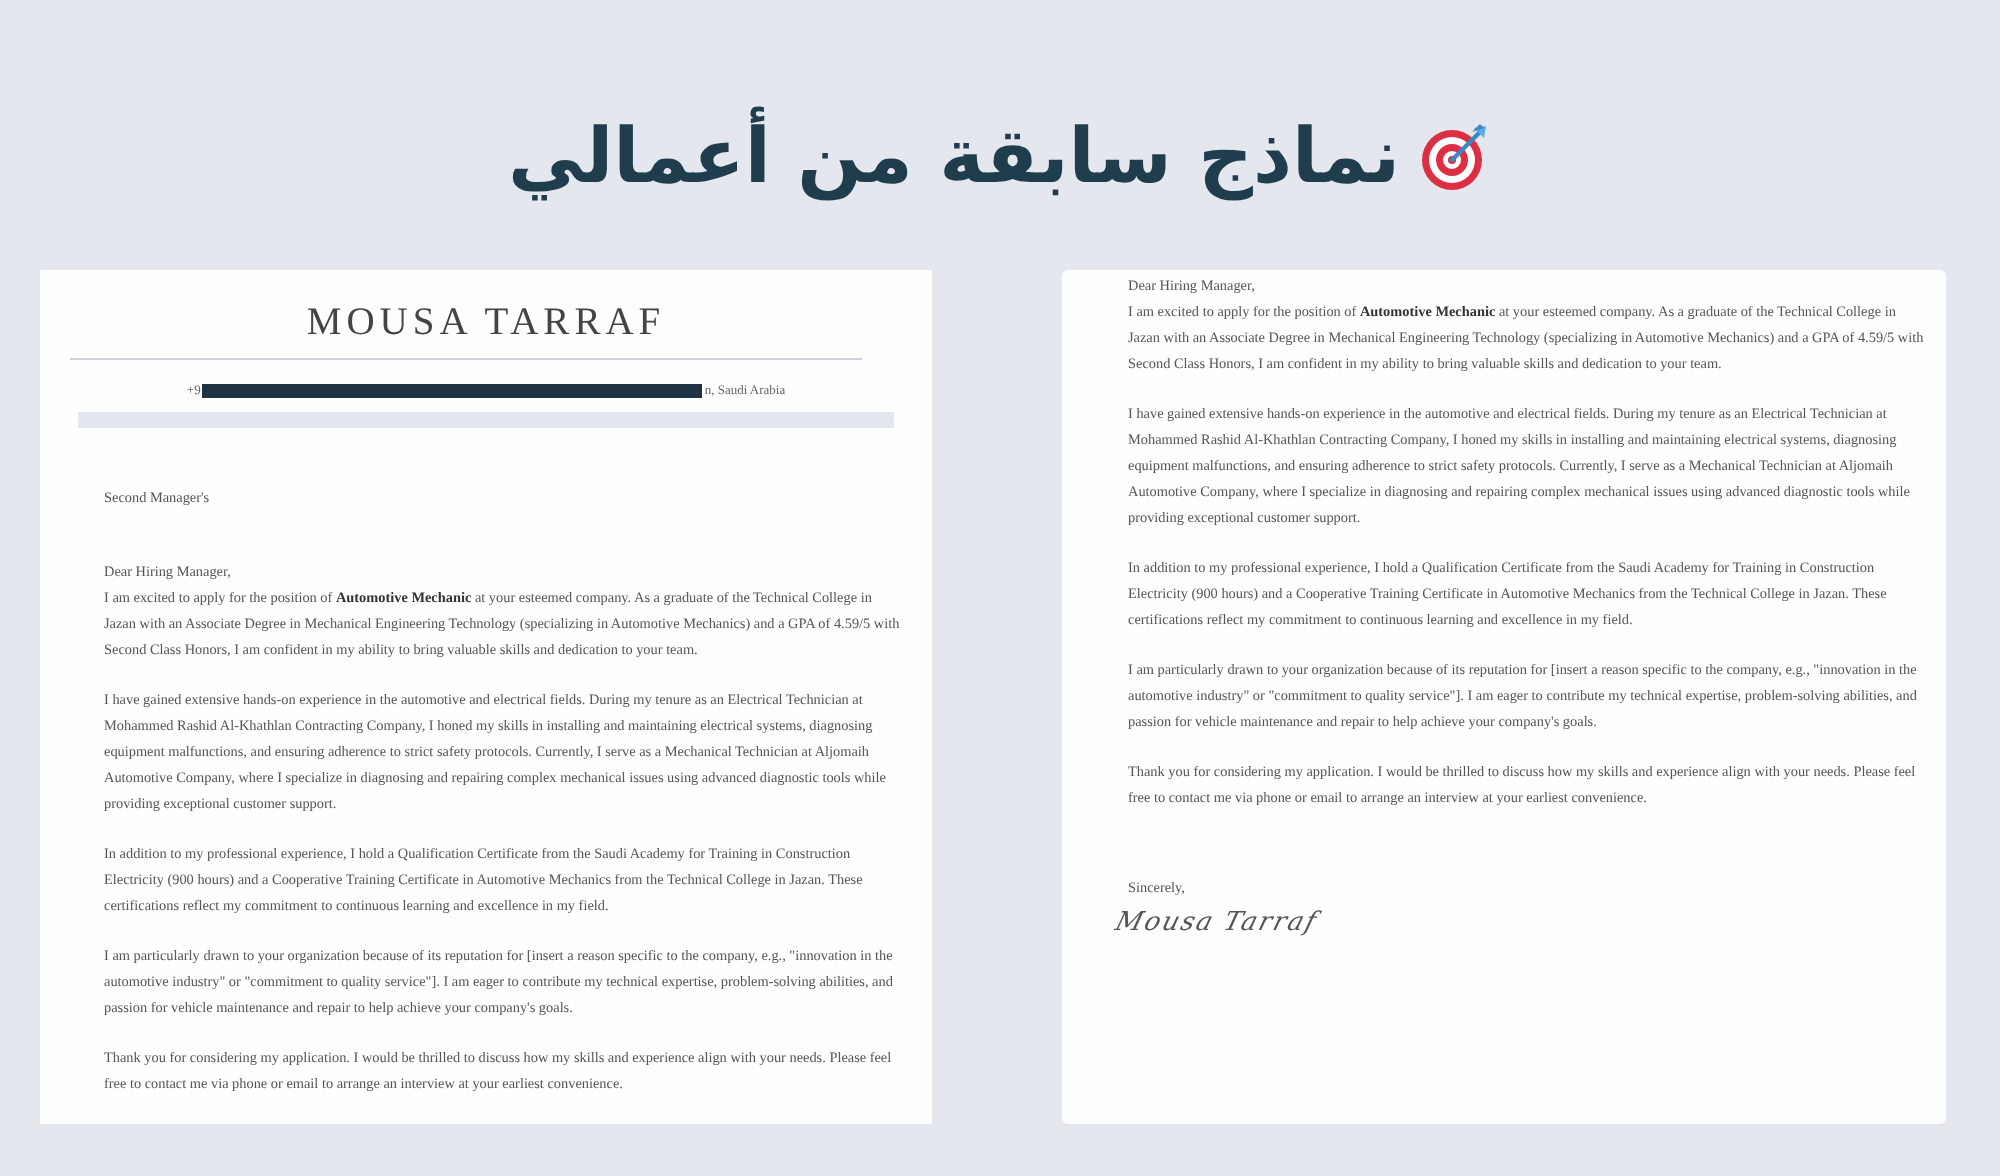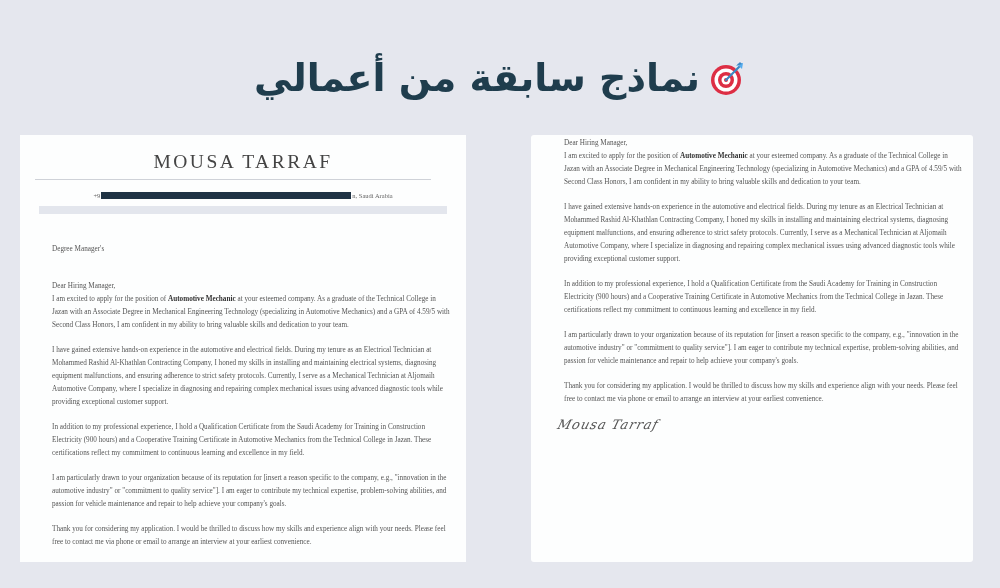--- a/index.html
+++ b/index.html
@@ -88,37 +88,38 @@
   <div class="card card-left">
     <div class="cv-name">MOUSA TARRAF</div>
     <div class="cv-rule"></div>
     <div class="cv-contact">
       <span>+9</span>
       <span class="redaction"></span>
       <span>n, Saudi Arabia</span>
     </div>
     <div class="cv-band"></div>
 
-    <div class="recipient">Degree Manager's</div>
+    <div class="recipient">Second Manager's</div>
 
     <div class="letter" style="top:145px;">
       <p class="greeting">Dear Hiring Manager,</p>
       <p><span>I am excited to apply for the position of </span><b>Automotive Mechanic</b><span> at your esteemed company. As a graduate of the Technical College in Jazan with an Associate Degree in Mechanical Engineering Technology (specializing in Automotive Mechanics) and a GPA of 4.59/5 with Second Class Honors, I am confident in my ability to bring valuable skills and dedication to your team.</span></p>
       <p>I have gained extensive hands-on experience in the automotive and electrical fields. During my tenure as an Electrical Technician at Mohammed Rashid Al-Khathlan Contracting Company, I honed my skills in installing and maintaining electrical systems, diagnosing equipment malfunctions, and ensuring adherence to strict safety protocols. Currently, I serve as a Mechanical Technician at Aljomaih Automotive Company, where I specialize in diagnosing and repairing complex mechanical issues using advanced diagnostic tools while providing exceptional customer support.</p>
       <p>In addition to my professional experience, I hold a Qualification Certificate from the Saudi Academy for Training in Construction Electricity (900 hours) and a Cooperative Training Certificate in Automotive Mechanics from the Technical College in Jazan. These certifications reflect my commitment to continuous learning and excellence in my field.</p>
       <p>I am particularly drawn to your organization because of its reputation for [insert a reason specific to the company, e.g., "innovation in the automotive industry" or "commitment to quality service"]. I am eager to contribute my technical expertise, problem-solving abilities, and passion for vehicle maintenance and repair to help achieve your company's goals.</p>
       <p>Thank you for considering my application. I would be thrilled to discuss how my skills and experience align with your needs. Please feel free to contact me via phone or email to arrange an interview at your earliest convenience.</p>
     </div>
   </div>
 
   <div class="card card-right">
     <div class="letter" style="top:2px;">
       <p class="greeting">Dear Hiring Manager,</p>
       <p><span>I am excited to apply for the position of </span><b>Automotive Mechanic</b><span> at your esteemed company. As a graduate of the Technical College in Jazan with an Associate Degree in Mechanical Engineering Technology (specializing in Automotive Mechanics) and a GPA of 4.59/5 with Second Class Honors, I am confident in my ability to bring valuable skills and dedication to your team.</span></p>
       <p>I have gained extensive hands-on experience in the automotive and electrical fields. During my tenure as an Electrical Technician at Mohammed Rashid Al-Khathlan Contracting Company, I honed my skills in installing and maintaining electrical systems, diagnosing equipment malfunctions, and ensuring adherence to strict safety protocols. Currently, I serve as a Mechanical Technician at Aljomaih Automotive Company, where I specialize in diagnosing and repairing complex mechanical issues using advanced diagnostic tools while providing exceptional customer support.</p>
       <p>In addition to my professional experience, I hold a Qualification Certificate from the Saudi Academy for Training in Construction Electricity (900 hours) and a Cooperative Training Certificate in Automotive Mechanics from the Technical College in Jazan. These certifications reflect my commitment to continuous learning and excellence in my field.</p>
       <p>I am particularly drawn to your organization because of its reputation for [insert a reason specific to the company, e.g., "innovation in the automotive industry" or "commitment to quality service"]. I am eager to contribute my technical expertise, problem-solving abilities, and passion for vehicle maintenance and repair to help achieve your company's goals.</p>
       <p>Thank you for considering my application. I would be thrilled to discuss how my skills and experience align with your needs. Please feel free to contact me via phone or email to arrange an interview at your earliest convenience.</p>
+      <p class="sign-off">Sincerely,</p>
       <div class="signature">Mousa Tarraf</div>
     </div>
   </div>
 
 </div>
 
 </body></html>

